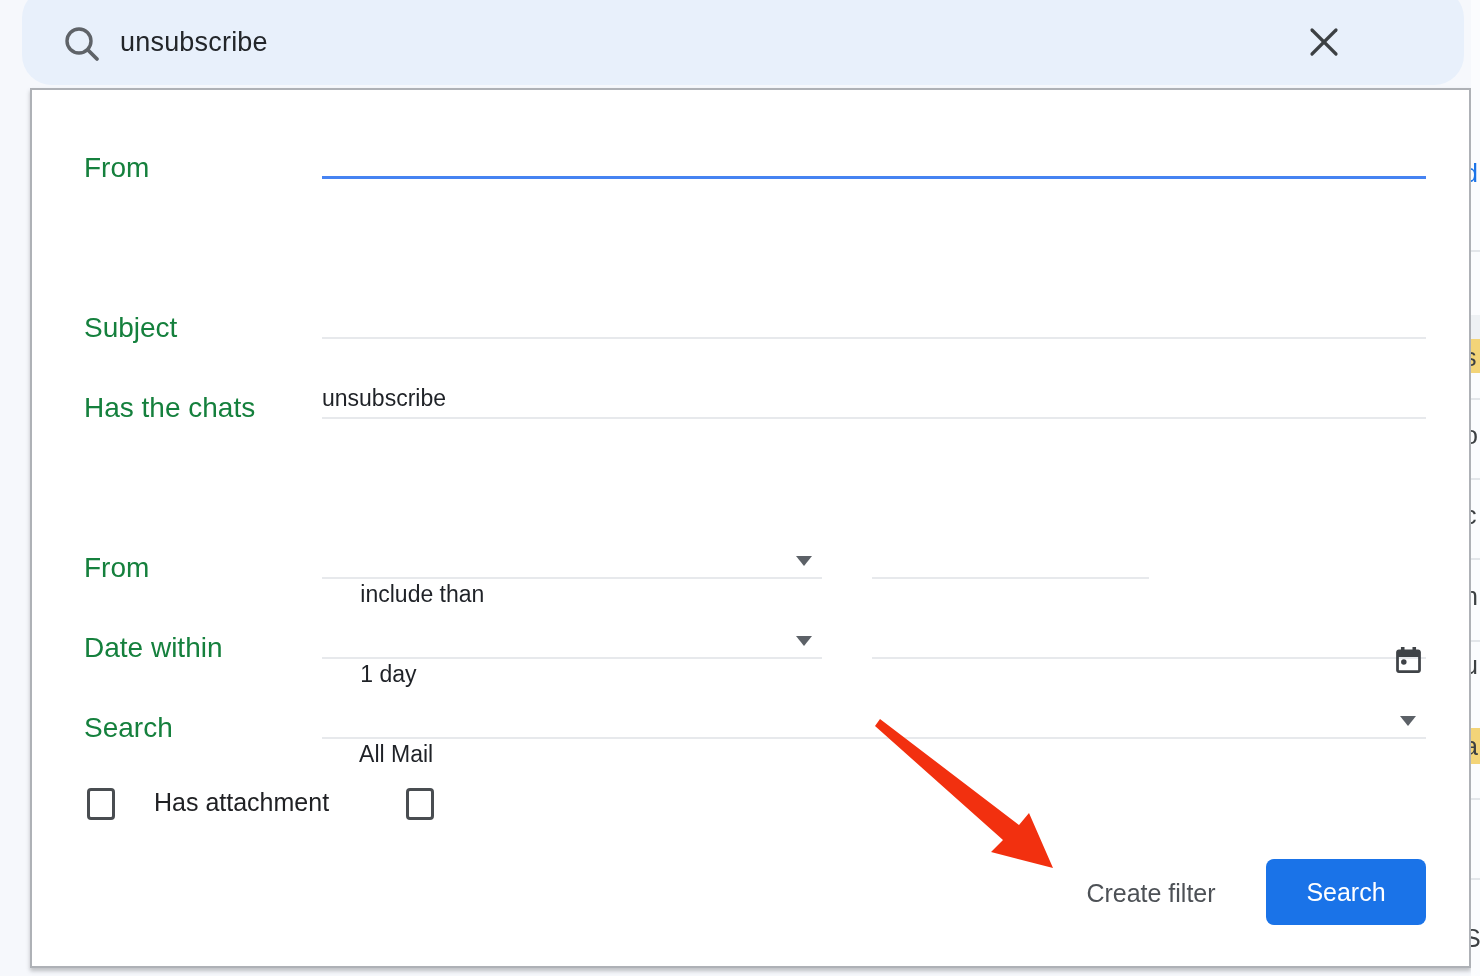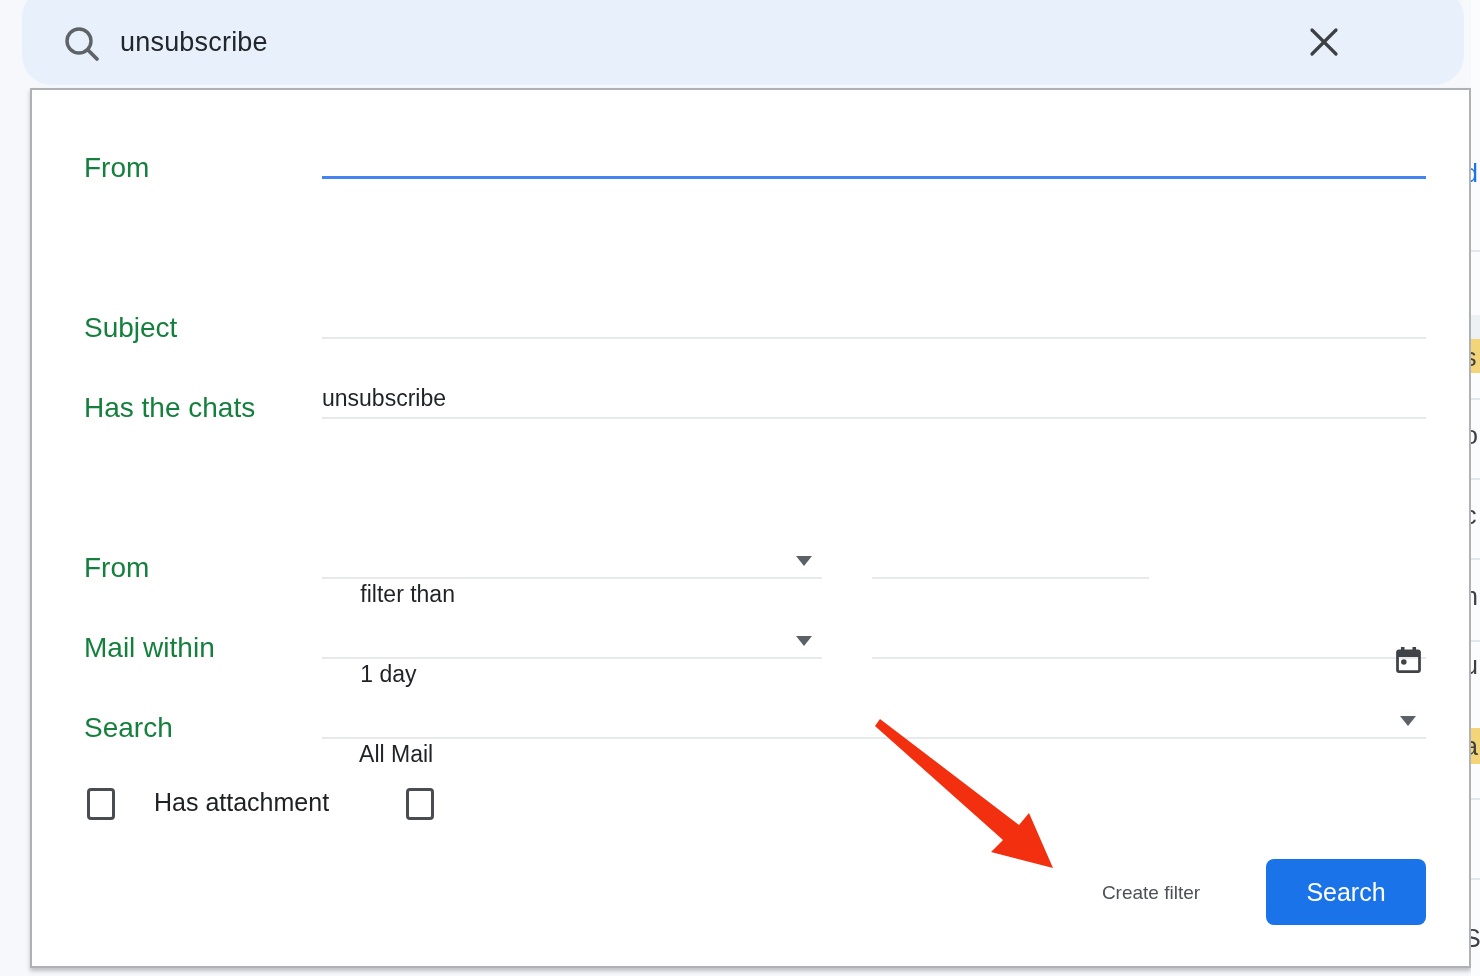--- a/index.html
+++ b/index.html
@@ -50,21 +50,21 @@
     border:3px solid #494d51;border-radius:4px;box-sizing:content-box;
     background:#fff;cursor:pointer;
   }
   .cb-lbl{
     position:absolute;top:692px;height:40px;line-height:40px;
     font-size:25px;color:#202124;white-space:pre;
   }
   
   .create-filter{
     position:absolute;left:1019px;top:782px;width:200px;height:40px;
-    line-height:40px;text-align:center;font-size:19px;color:#4d5156;
+    line-height:40px;text-align:center;font-size:25px;color:#4d5156;
     background:none;border:none;cursor:pointer;white-space:pre;
     font-family:inherit;
   }
   .search-btn{
     position:absolute;left:1234px;top:769px;width:160px;height:66px;
     background:#1a73e8;color:#ffffff;font-size:25px;border:none;
     border-radius:8px;cursor:pointer;font-family:inherit;
   }
   
   .arrow-overlay{position:absolute;left:0;top:0;width:1480px;height:976px;pointer-events:none;z-index:40;}
@@ -114,28 +114,28 @@
 
   <div class="row" style="top:290px">
     <span class="lbl">Has the chats</span>
     <div class="tfield"><span>unsubscribe</span></div>
   </div>
 
 
   <div class="row" style="top:450px">
     <span class="lbl">From</span>
     <div class="tfield sel" style="left:290px;width:500px">
-      <span>filter than</span>
+      <span>include than</span>
       <span class="tri"></span>
     </div>
     <div class="tfield" style="left:840px;width:277px"><span></span></div>
   </div>
 
   <div class="row" style="top:530px">
-    <span class="lbl">Mail within</span>
+    <span class="lbl">Date within</span>
     <div class="tfield sel" style="left:290px;width:500px">
       <span>1 day</span>
       <span class="tri"></span>
     </div>
     <div class="tfield" style="left:840px;width:554px">
       <span></span>
       <span class="cal-icon">
         <svg width="33" height="33" viewBox="0 0 24 24">
           <path fill="#3f4347" d="M19 4h-1.5V2.2h-2.6V4H9.1V2.2H6.5V4H5c-1.1 0-2 .9-2 2v13c0 1.1.9 2 2 2h14c1.1 0 2-.9 2-2V6c0-1.1-.9-2-2-2zm0 15H5V9.5h14V19z"></path>
           <circle cx="8.6" cy="13" r="2" fill="#3f4347"></circle>

